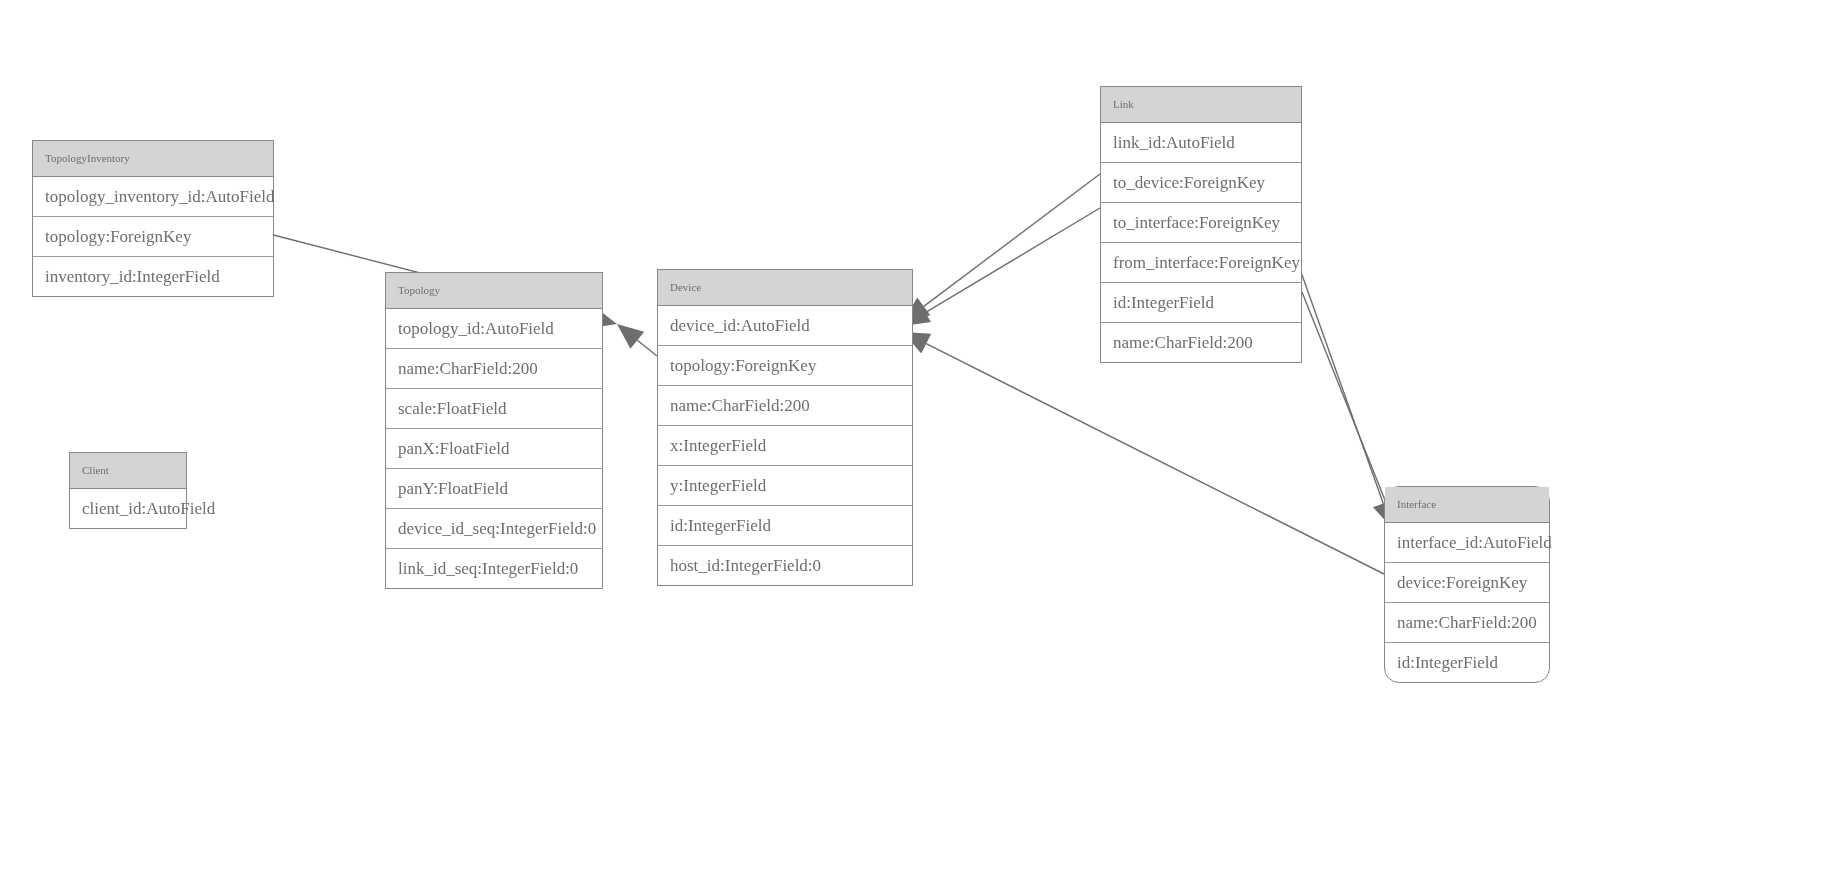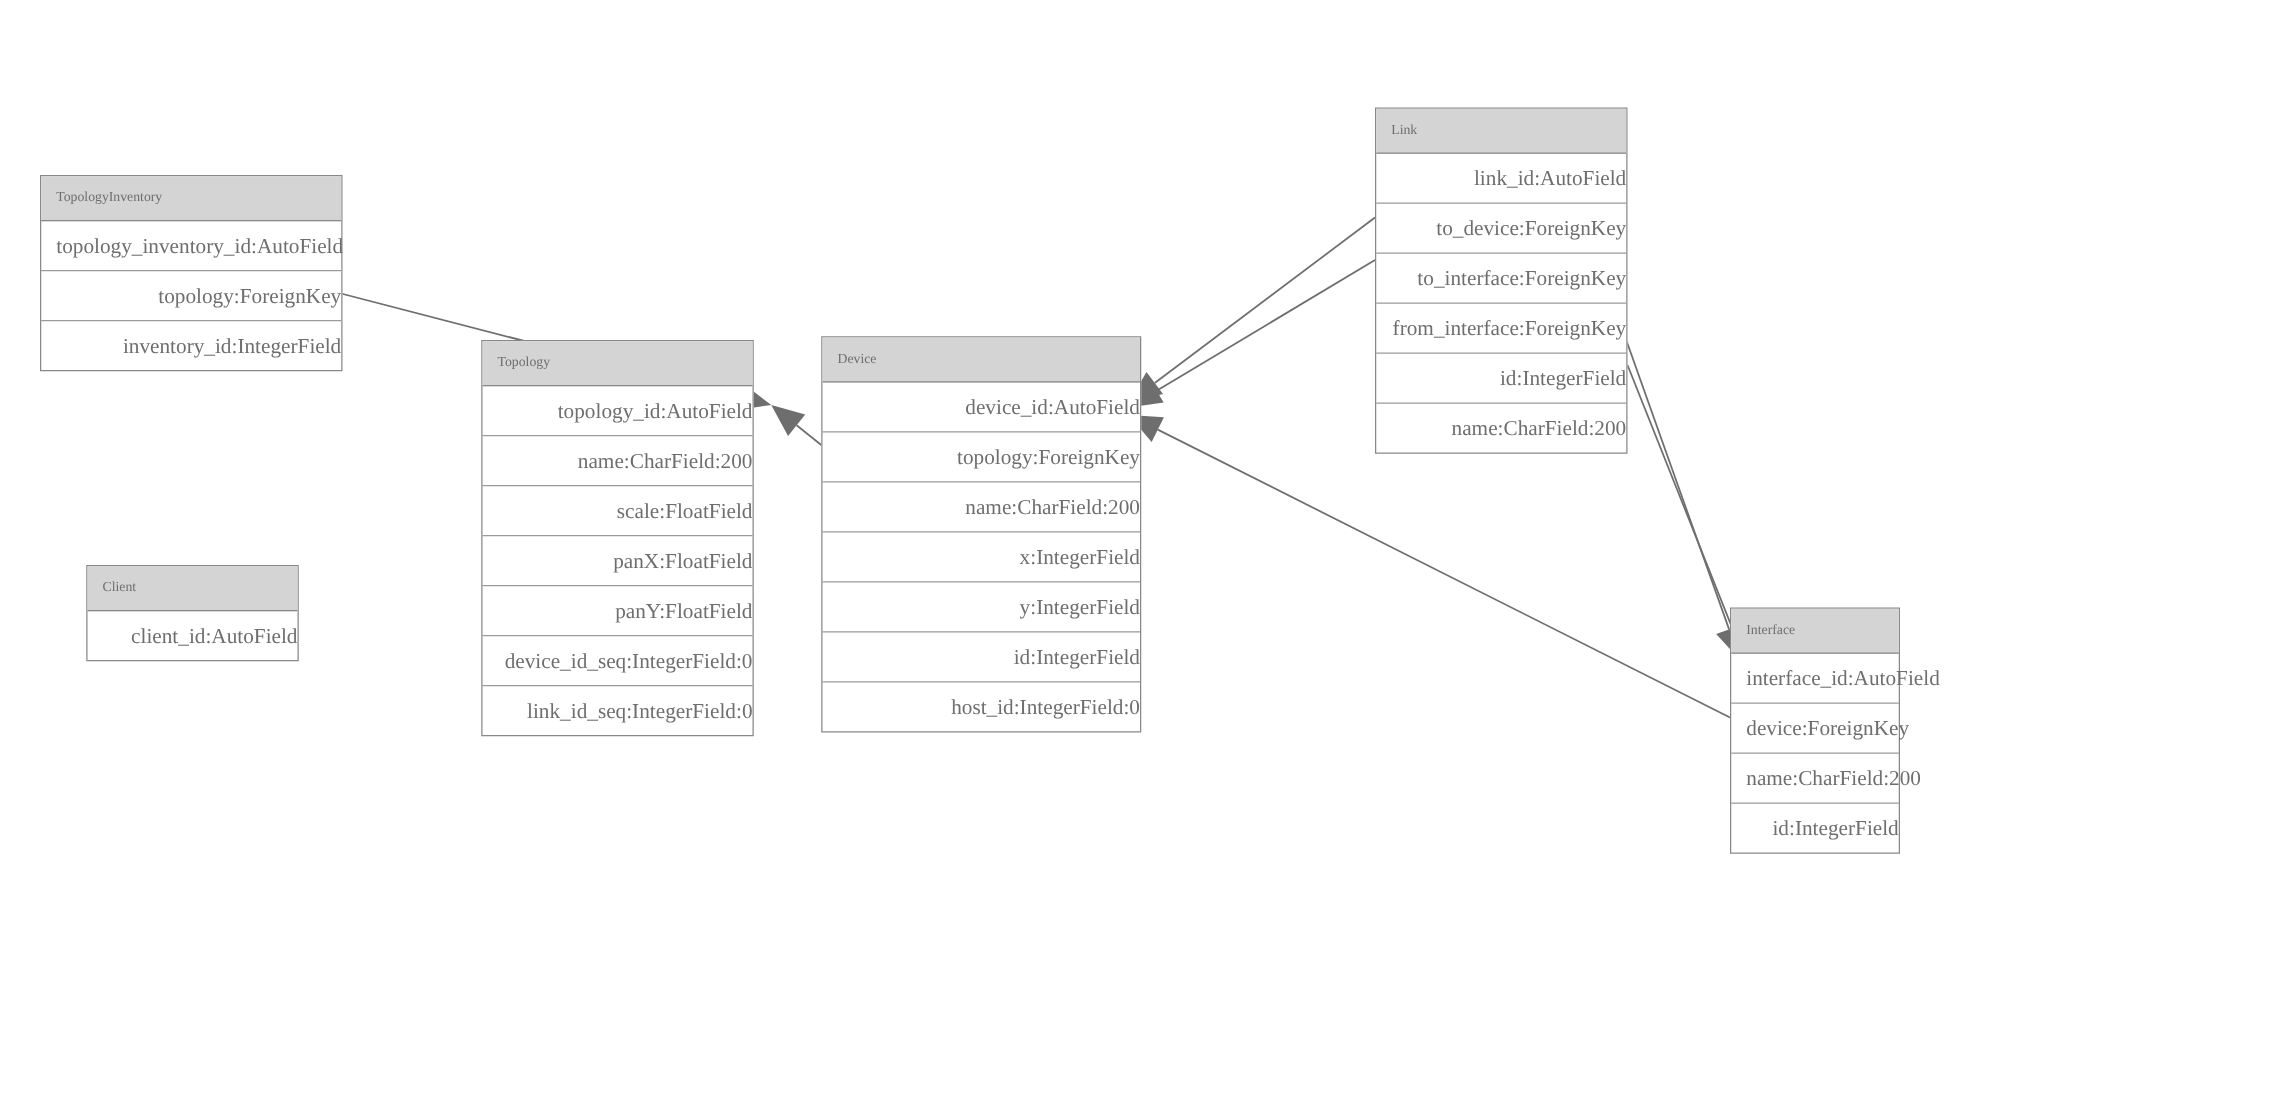--- a/index.html
+++ b/index.html
@@ -34,21 +34,20 @@
     background: #d4d4d4;
     border-bottom: 1px solid #888888;
     color: #6e6e6e;
     font-size: 11px;
     line-height: 1;
     padding: 12px 0 12px 12px;
     white-space: nowrap;
   }
   .entity-rows {
     box-sizing: border-box;
-    text-align: right;
   }
   .entity-row {
     box-sizing: border-box;
     border-bottom: 1px solid #9a9a9a;
     color: #6e6e6e;
     font-size: 17px;
     line-height: 1;
     padding: 11px 0 11px 12px;
     white-space: nowrap;
   }
@@ -94,21 +93,21 @@
 
   <div id="entities-layer">
       <div class="entity" style="left: 32px; top: 140px; width: 242px;">
         <div class="entity-header">TopologyInventory</div>
         <div class="entity-rows">
           <div class="entity-row">topology_inventory_id:AutoField</div>
           <div class="entity-row">topology:ForeignKey</div>
           <div class="entity-row">inventory_id:IntegerField</div>
         </div>
       </div>
-      <div class="entity" style="left: 69px; top: 452px; width: 170px;">
+      <div class="entity" style="left: 69px; top: 452px; width: 118px;">
         <div class="entity-header">Client</div>
         <div class="entity-rows">
           <div class="entity-row">client_id:AutoField</div>
         </div>
       </div>
       <div class="entity" style="left: 385px; top: 272px; width: 218px;">
         <div class="entity-header">Topology</div>
         <div class="entity-rows">
           <div class="entity-row">topology_id:AutoField</div>
           <div class="entity-row">name:CharField:200</div>
@@ -135,21 +134,21 @@
         <div class="entity-header">Link</div>
         <div class="entity-rows">
           <div class="entity-row">link_id:AutoField</div>
           <div class="entity-row">to_device:ForeignKey</div>
           <div class="entity-row">to_interface:ForeignKey</div>
           <div class="entity-row">from_interface:ForeignKey</div>
           <div class="entity-row">id:IntegerField</div>
           <div class="entity-row">name:CharField:200</div>
         </div>
       </div>
-      <div class="entity" style="left: 1384px; top: 486px; width: 136px;">
+      <div class="entity" style="left: 1384px; top: 486px; width: 166px; border-radius: 15px;">
         <div class="entity-header">Interface</div>
         <div class="entity-rows">
           <div class="entity-row">interface_id:AutoField</div>
           <div class="entity-row">device:ForeignKey</div>
           <div class="entity-row">name:CharField:200</div>
           <div class="entity-row">id:IntegerField</div>
         </div>
       </div>
     </div>
 

